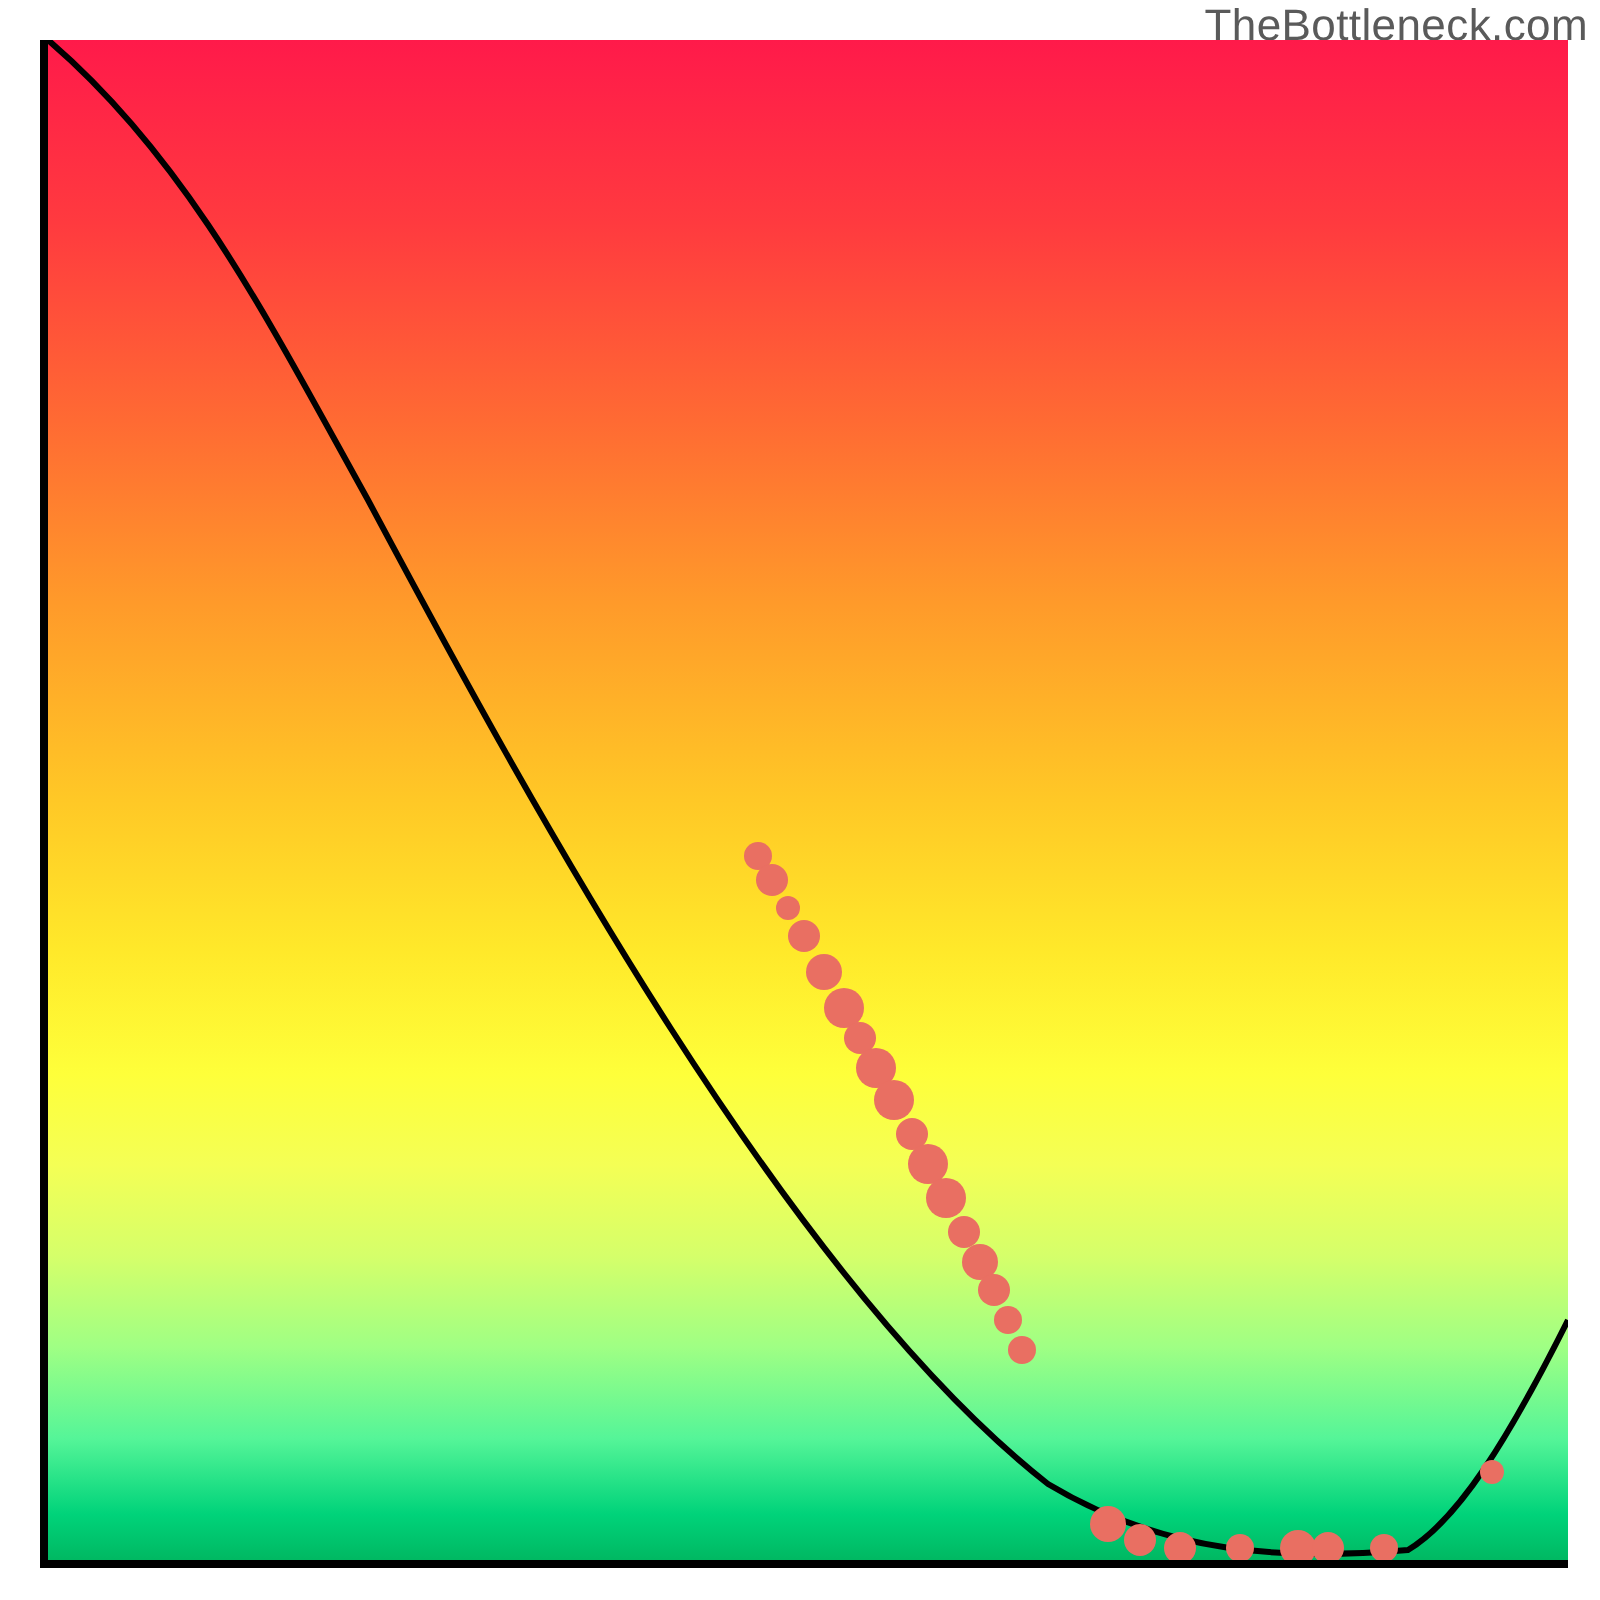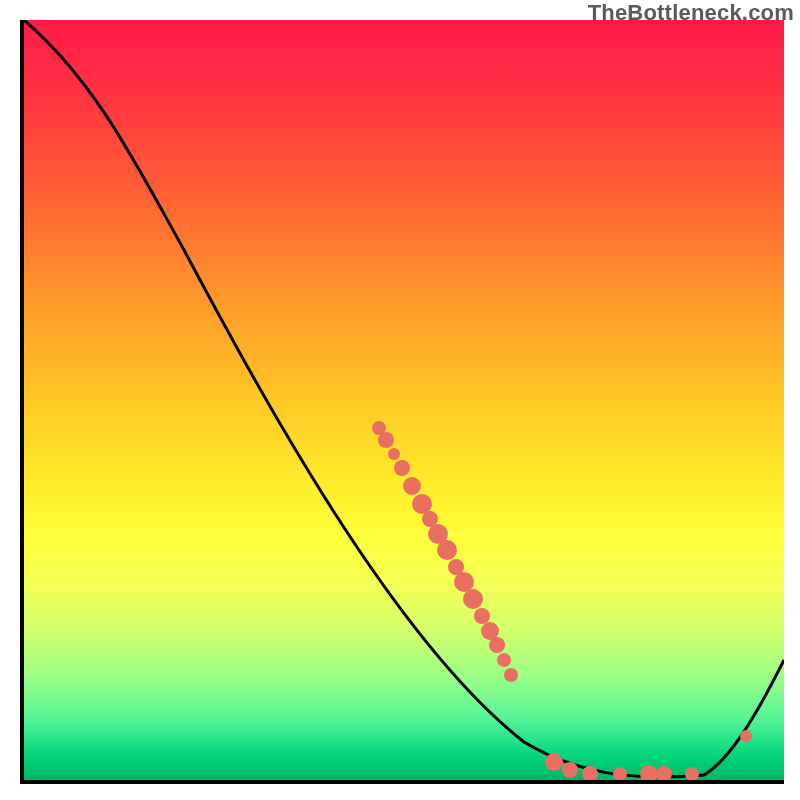--- a/index.html
+++ b/index.html
@@ -46,21 +46,21 @@
       #55f598 92%,
       #00d37a 97%,
       #00b862 100%
     );
   }
   .watermark {
     position: absolute;
     top: 0;
     right: 6px;
     font-size: 22px;
-    font-weight: 700;
+    font-weight: 400;
     color: #5a5a5a;
     letter-spacing: 0.2px;
   }
   svg.curve-layer {
     position: absolute;
     left: 0;
     top: 0;
     width: 100%;
     height: 100%;
   }

